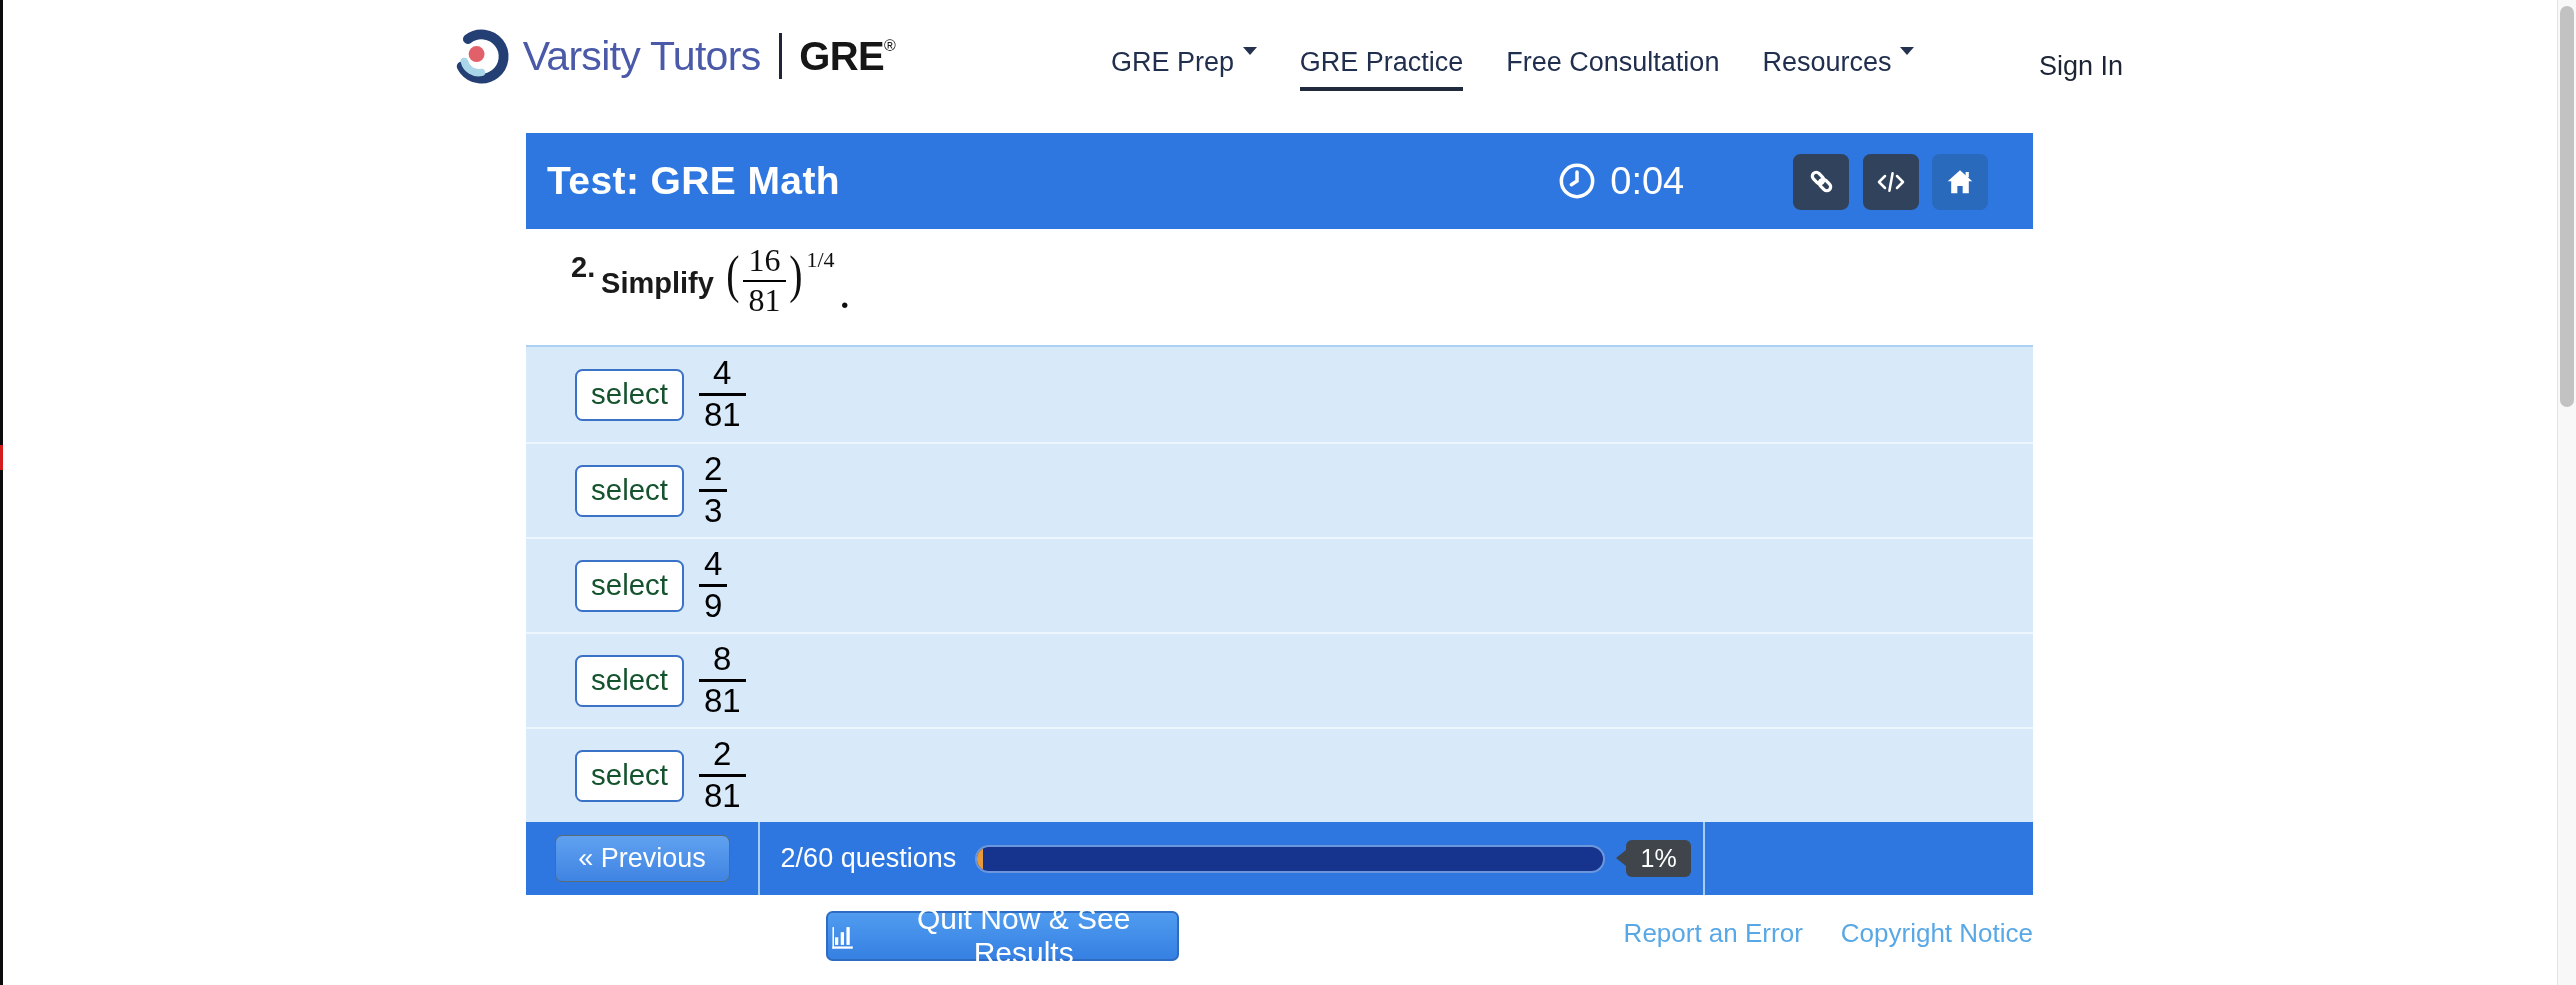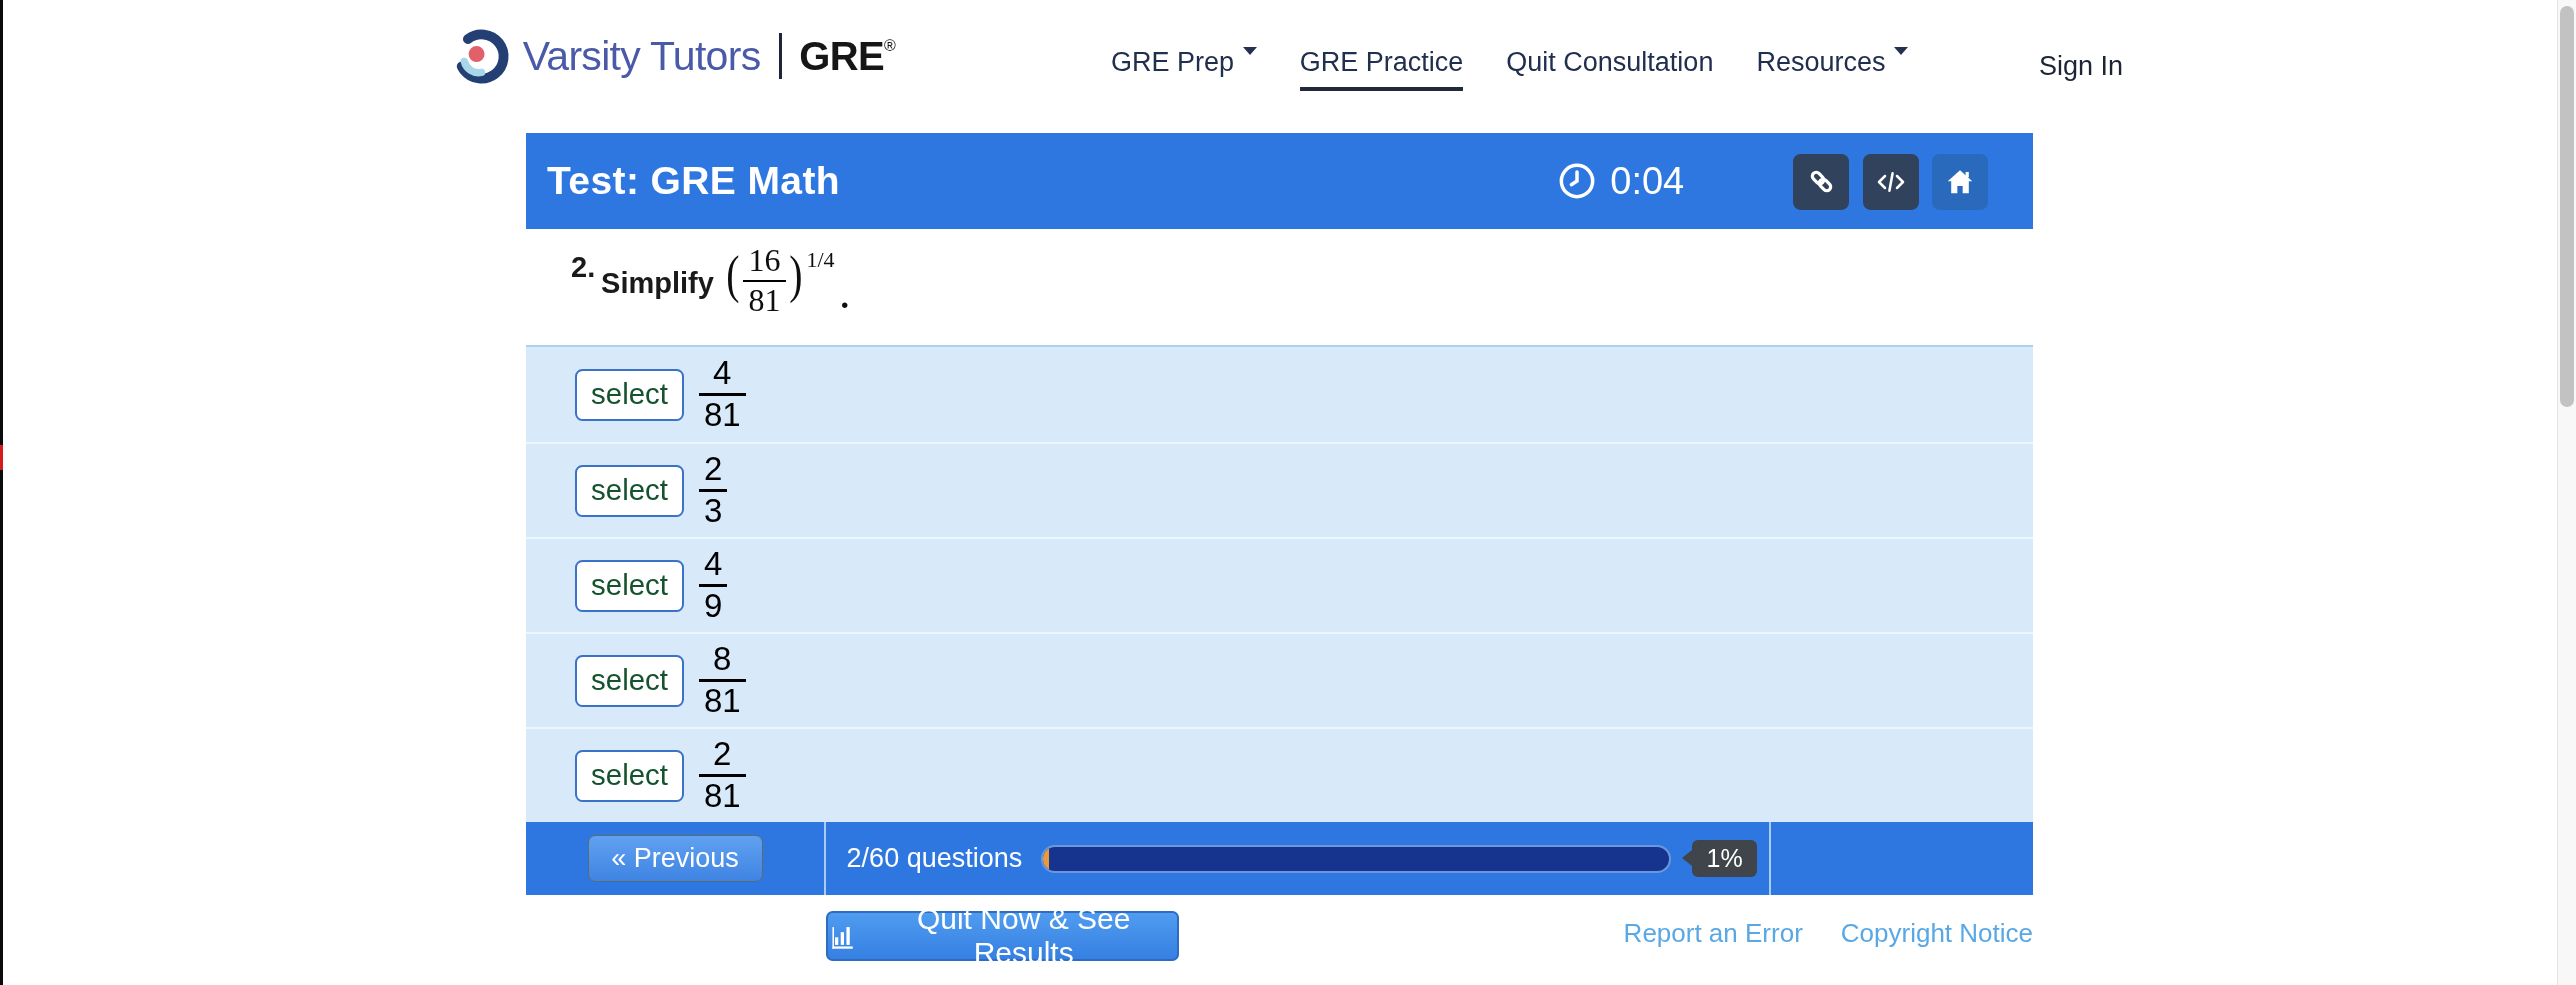--- a/index.html
+++ b/index.html
@@ -51,21 +51,21 @@
 
   
   .answers { background:#d8e9f9; border-top:2.2px solid #aad1f1; }
   .answer-row { height:95px; display:flex; align-items:center; padding-left:49px; }
   .answer-row + .answer-row { border-top:2.2px solid #edf5fd; }
   .select-btn { width:109px; height:52px; background:#fff; border:2.2px solid #3a72c8; border-radius:7.4px; color:#14532d; font-size:29.4px; font-family:"Liberation Sans","DejaVu Sans",sans-serif; display:flex; align-items:center; justify-content:center; padding-bottom:2px; cursor:pointer; }
   .answer-frac { margin-left:14.7px; font-size:33px; margin-top:0; }
 
   
   .panel-footer { height:73px; background:#2e77e0; display:flex; }
-  .footer-left { width:300px; display:flex; align-items:center; justify-content:center; border-right:2.2px solid #a7cdf2; }
+  .footer-left { width:234px; display:flex; align-items:center; justify-content:center; border-right:2.2px solid #a7cdf2; }
   .prev-btn { width:175px; height:47px; border-radius:7.4px; border:1.5px solid #5c6b70; background:linear-gradient(#60a1f0,#3f84e3); color:#fff; font-size:27px; font-family:"Liberation Sans","DejaVu Sans",sans-serif; cursor:pointer; }
   .footer-mid { width:945px; display:flex; align-items:center; border-right:2.2px solid #a7cdf2; }
   .progress-label { margin-left:20.6px; font-size:27px; color:#fff; white-space:nowrap; }
   .progressbar { margin-left:19px; width:630px; height:28px; background:#16338d; border:2.9px solid #6d97dd; border-radius:14px; position:relative; overflow:hidden; }
   .progress-fill { position:absolute; left:0; top:0; bottom:0; width:10.3px; background:#e89b3c; }
   .progress-badge { position:relative; margin-left:20.6px; height:37px; background:#3f454a; color:#fff; font-size:25px; border-radius:5.9px; display:flex; align-items:center; padding:0 14.7px; }
   .badge-arrow { position:absolute; left:-9.6px; top:50%; margin-top:-8.8px; width:0; height:0; border-top:8.8px solid transparent; border-bottom:8.8px solid transparent; border-right:10.3px solid #3f454a; }
   .footer-right { flex:1; }
 
   
@@ -97,21 +97,21 @@
     </div>
     <nav class="navlinks">
       <div class="nav-item">
         <span>GRE Prep</span>
         <span class="caret"></span>
       </div>
       <div class="nav-item active">
         <span>GRE Practice</span>
       </div>
       <div class="nav-item">
-        <span>Quit Consultation</span>
+        <span>Free Consultation</span>
       </div>
       <div class="nav-item">
         <span>Resources</span>
         <span class="caret"></span>
       </div>
     </nav>
     <a class="signin">Sign In</a>
   </header>
 
   <main class="panel">

